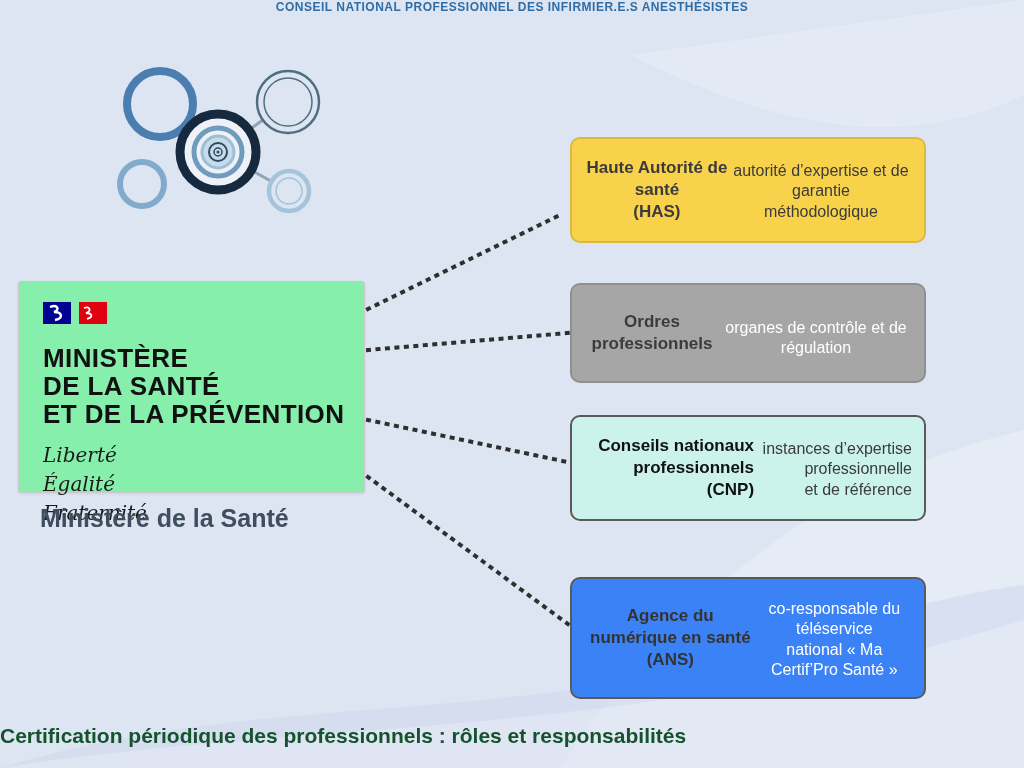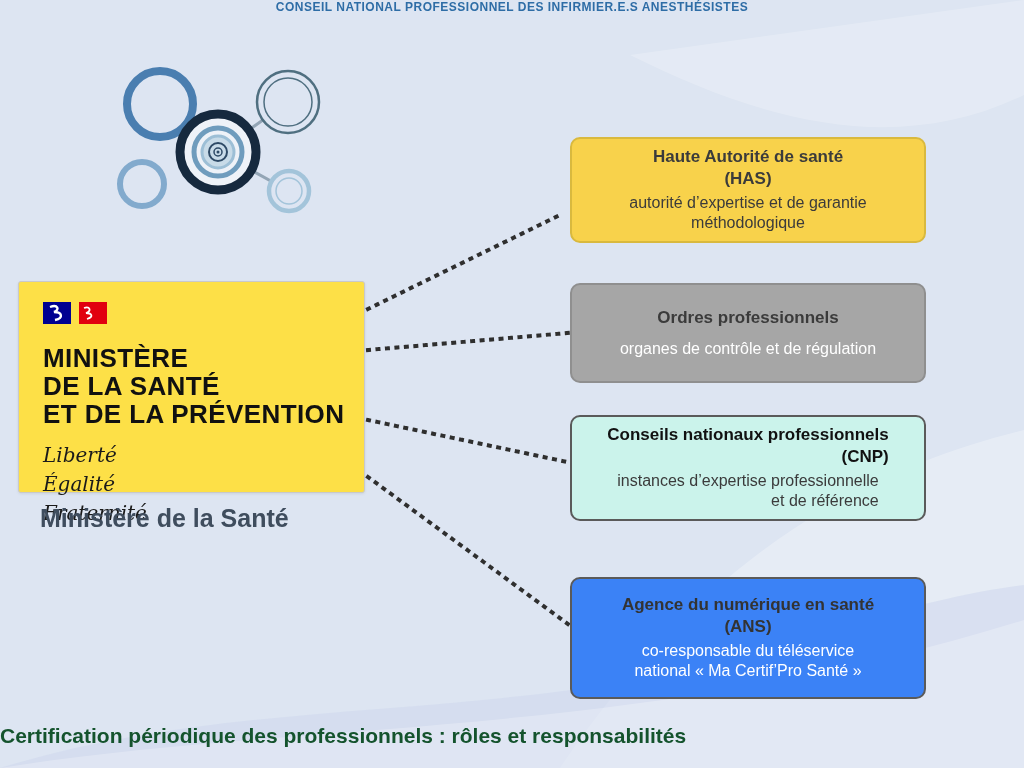--- a/index.html
+++ b/index.html
@@ -12,39 +12,39 @@
 
   .header-title {
     position:absolute; top:0; left:0; width:100%; text-align:center;
     font-size:12px; font-weight:700; letter-spacing:.5px; color:#2e6da6; z-index:2;
   }
 
   .cnpia-logo { position:absolute; left:100px; top:52px; z-index:2; }
 
   .ministry-box {
     position:absolute; left:18px; top:281px; width:347px; height:212px;
-    background:#fde047; border:1px solid #c9c9c9; border-radius:3px;
+    background:#86efac; border:1px solid #c9c9c9; border-radius:3px;
     padding:20px 0 0 24px; z-index:2; box-shadow:0 1px 3px rgba(0,0,0,.08);
   }
   .gov-lines {
     font-weight:700; color:#111111; font-size:26px; line-height:1.08;
     letter-spacing:.4px; white-space:pre-line; margin-top:16px;
   }
   .gov-motto {
     font-family:"DejaVu Serif", serif; font-style:italic; font-size:20px;
     color:#1a1a1a; margin-top:13px; line-height:1.45; white-space:pre-line;
   }
   .ministry-caption {
     position:absolute; left:40px; top:504px; font-size:25px; font-weight:700;
     color:#3f4d5e; z-index:2;
   }
 
   .info-box {
     position:absolute; left:570px; width:356px; border:2px solid; border-radius:10px;
-    display:flex; flex-direction:column; justify-content:center; align-items:center;
+    display:flex; justify-content:center; align-items:center;
     text-align:center; padding:8px 12px; z-index:2;
   }
   .box-title { font-weight:700; font-size:17px; white-space:pre-line; line-height:1.28; }
   .box-desc  { font-size:16px; white-space:pre-line; line-height:1.28; margin-top:3px; }
   #box-has    { top:137px; height:106px; }
   #box-ordres { top:283px; height:100px; }
   #box-ordres .box-desc { margin-top:10px; }
   #box-cnp    { top:415px; height:106px; }
   #box-ans    { top:577px; height:122px; }
 

